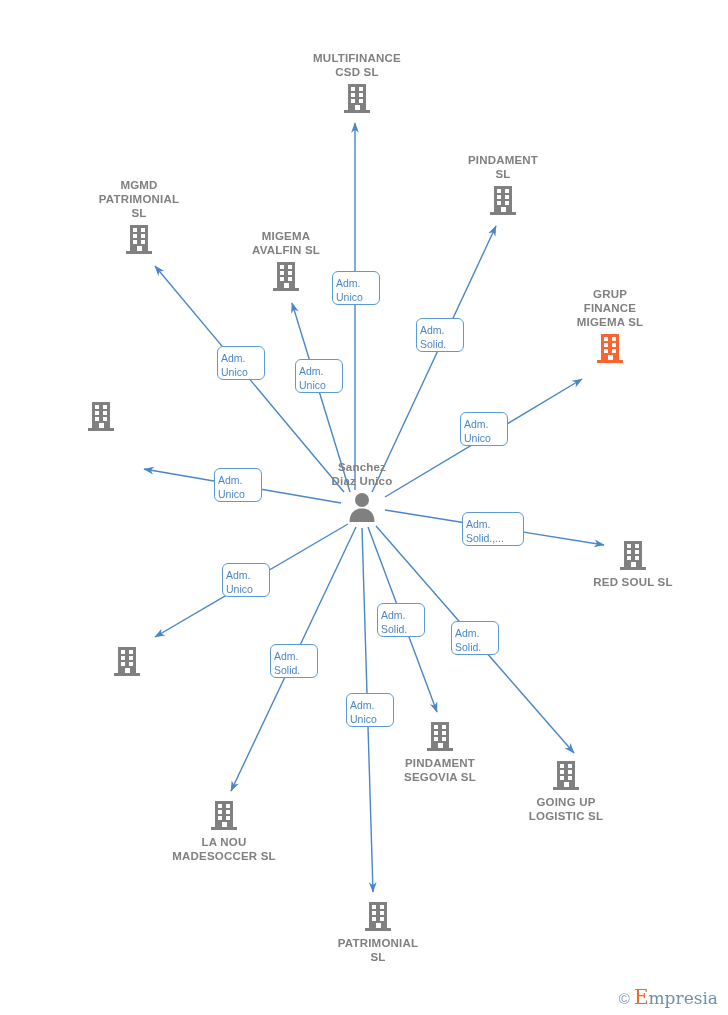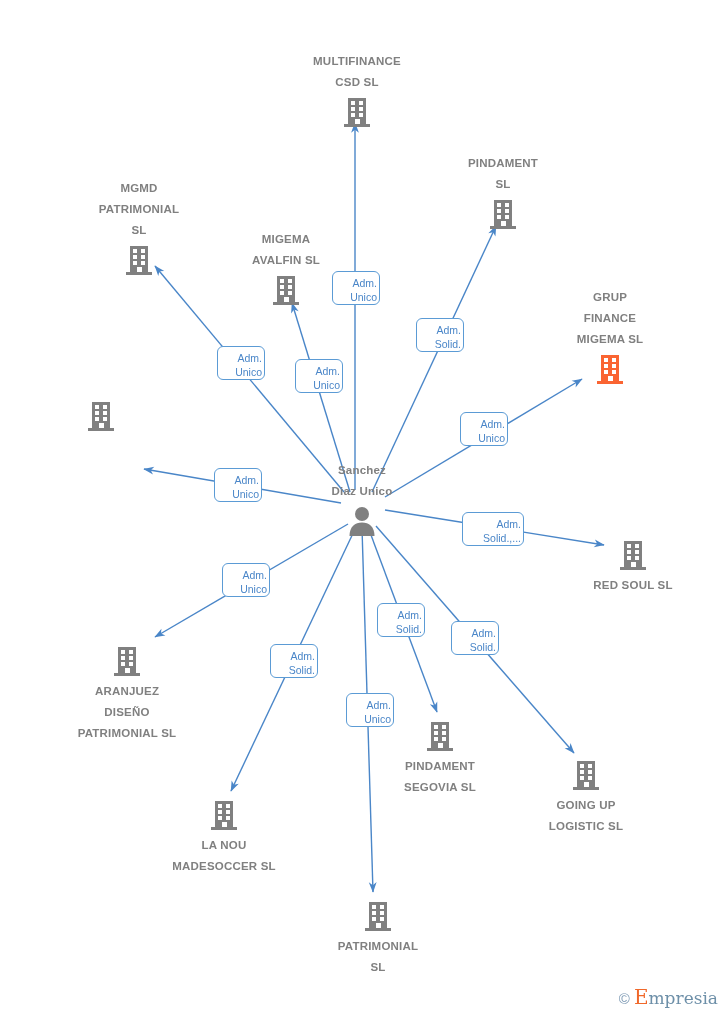--- a/index.html
+++ b/index.html
@@ -22,43 +22,43 @@
     width: 728px;
     height: 1015px;
   }
   .node {
     position: absolute;
     width: 170px;
     margin-left: -85px;
     text-align: center;
     color: #808080;
     font-size: 11.5px;
-    line-height: 21px;
+    line-height: 14px;
     letter-spacing: 0.2px;
   }
   .node .label {
     white-space: pre-line;
     font-weight: bold;
   }
   .node .glyph {
     line-height: 0;
   }
   .node.below .glyph { margin-bottom: 4px; }
   .node.above .glyph { margin-top: 3px; }
   .edge-label {
     position: absolute;
     box-sizing: border-box;
     background: #ffffff;
     border: 1.4px solid #5b9bd5;
     border-radius: 6px;
     color: #4a86c8;
     font-size: 10.5px;
     line-height: 14px;
-    text-align: right;
-    padding: 4px 2px 4px 15px;
+    text-align: left;
+    padding: 4px 2px 4px 3px;
     white-space: pre-line;
   }
   .watermark {
     position: absolute;
     right: 10px;
     bottom: 8px;
     display: flex;
     align-items: center;
     gap: 4px;
   }
@@ -212,40 +212,37 @@
             <rect x="6" y="2" width="18" height="26" fill="#808080"></rect>
             <rect x="2" y="28" width="26" height="3" fill="#808080"></rect>
             <rect x="9" y="5" width="4" height="4" fill="#fff"></rect>
             <rect x="17" y="5" width="4" height="4" fill="#fff"></rect>
             <rect x="9" y="11" width="4" height="4" fill="#fff"></rect>
             <rect x="17" y="11" width="4" height="4" fill="#fff"></rect>
             <rect x="9" y="17" width="4" height="4" fill="#fff"></rect>
             <rect x="17" y="17" width="4" height="4" fill="#fff"></rect>
             <rect x="13" y="23" width="5" height="5" fill="#fff"></rect>
           </svg></div>
-        <div class="label">ARANJUEZ
-DISEÑO
-PATRIMONIAL SL</div>
       </div>
       <div class="node below" style="left: 440px; top: 720px;">
         <div class="glyph"><svg width="30" height="32" viewBox="0 0 30 32" xmlns="http://www.w3.org/2000/svg">
             <rect x="6" y="2" width="18" height="26" fill="#808080"></rect>
             <rect x="2" y="28" width="26" height="3" fill="#808080"></rect>
             <rect x="9" y="5" width="4" height="4" fill="#fff"></rect>
             <rect x="17" y="5" width="4" height="4" fill="#fff"></rect>
             <rect x="9" y="11" width="4" height="4" fill="#fff"></rect>
             <rect x="17" y="11" width="4" height="4" fill="#fff"></rect>
             <rect x="9" y="17" width="4" height="4" fill="#fff"></rect>
             <rect x="17" y="17" width="4" height="4" fill="#fff"></rect>
             <rect x="13" y="23" width="5" height="5" fill="#fff"></rect>
           </svg></div>
         <div class="label">PINDAMENT
 SEGOVIA  SL</div>
       </div>
-      <div class="node below" style="left: 586px; top: 759px;">
+      <div class="node below" style="left: 566px; top: 759px;">
         <div class="glyph"><svg width="30" height="32" viewBox="0 0 30 32" xmlns="http://www.w3.org/2000/svg">
             <rect x="6" y="2" width="18" height="26" fill="#808080"></rect>
             <rect x="2" y="28" width="26" height="3" fill="#808080"></rect>
             <rect x="9" y="5" width="4" height="4" fill="#fff"></rect>
             <rect x="17" y="5" width="4" height="4" fill="#fff"></rect>
             <rect x="9" y="11" width="4" height="4" fill="#fff"></rect>
             <rect x="17" y="11" width="4" height="4" fill="#fff"></rect>
             <rect x="9" y="17" width="4" height="4" fill="#fff"></rect>
             <rect x="17" y="17" width="4" height="4" fill="#fff"></rect>
             <rect x="13" y="23" width="5" height="5" fill="#fff"></rect>

